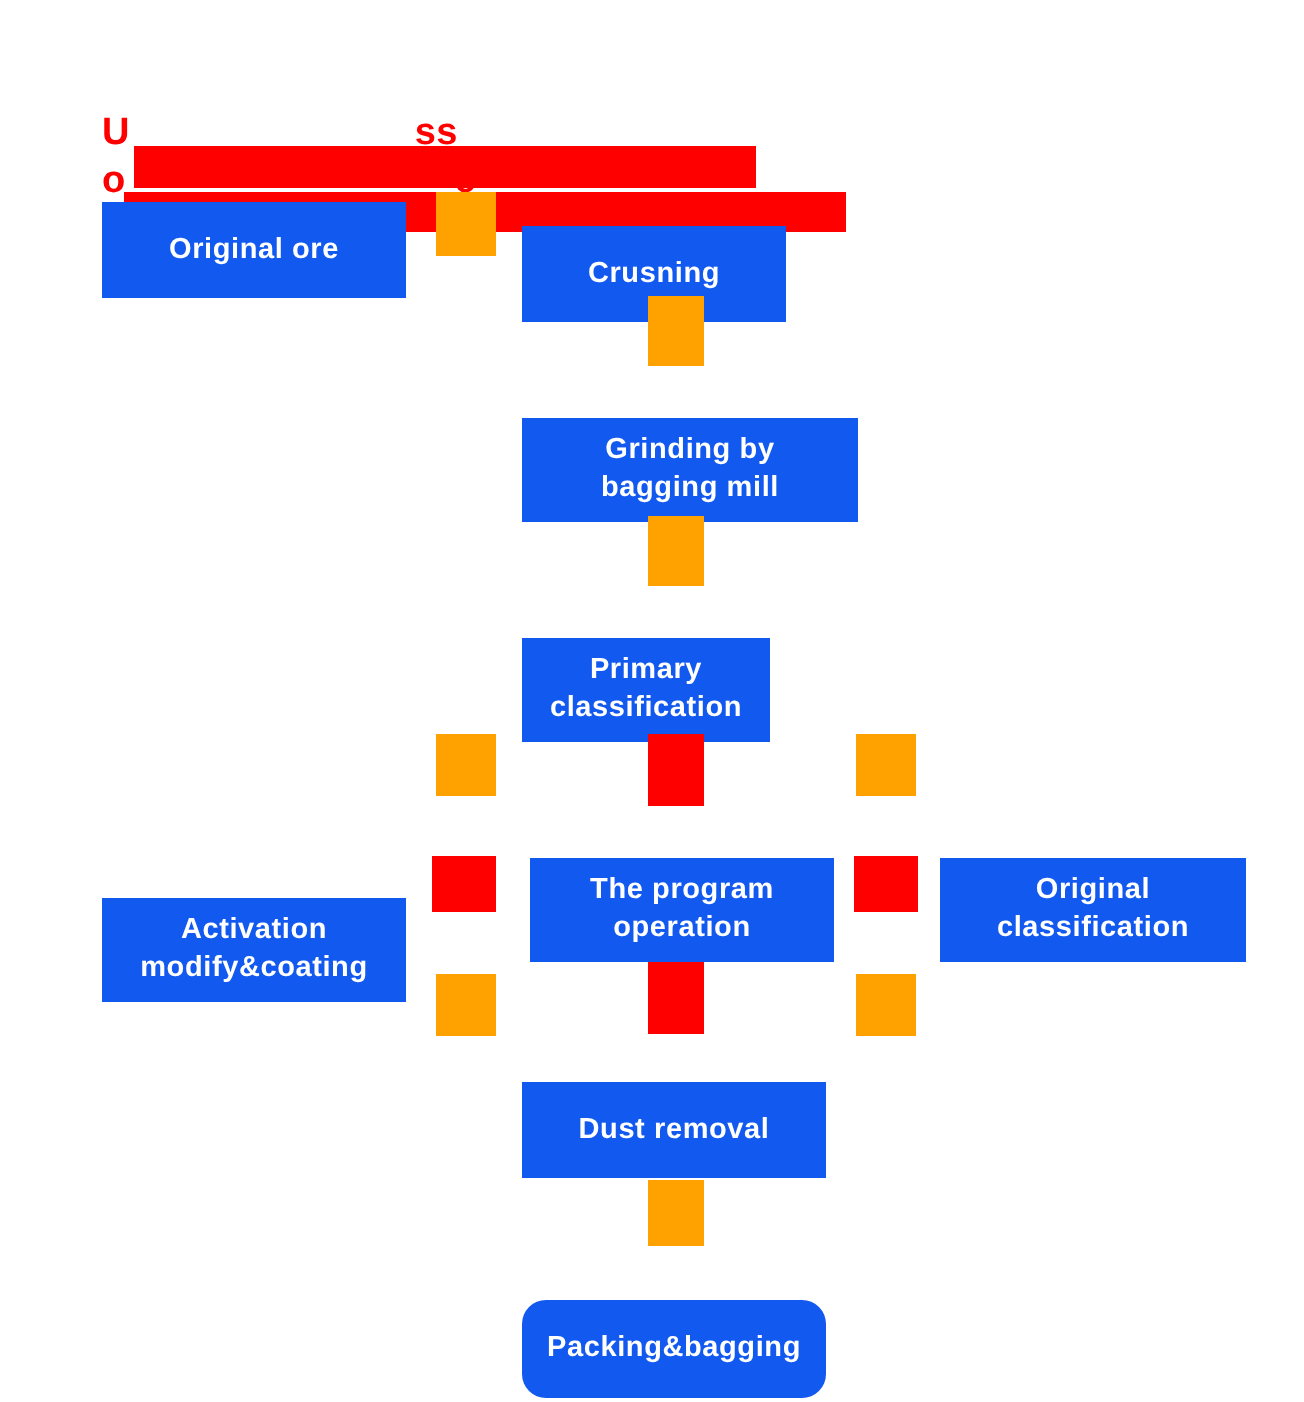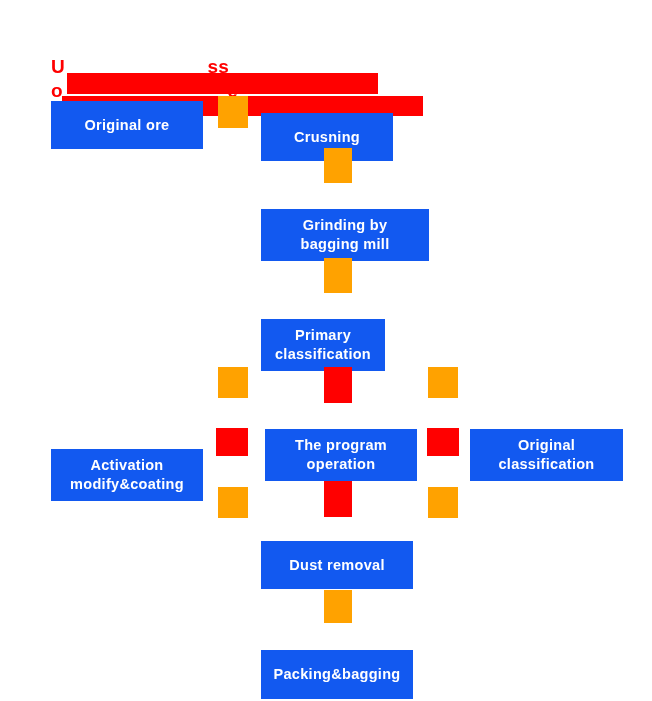--- a/index.html
+++ b/index.html
@@ -153,15 +153,15 @@
 <div class="connector orange" style="left:218px; top:487px; width:30px; height:31px;"></div>
 <div class="connector red" style="left:324px; top:481px; width:28px; height:36px;"></div>
 <div class="connector orange" style="left:428px; top:487px; width:30px; height:31px;"></div>
 
 <div class="flow-box" style="left:261px; top:528px; width:152px; height:48px;text-align:right;">
   <span>Dust removal</span>
 </div>
 
 <div class="connector orange" style="left:324px; top:590px; width:28px; height:33px;"></div>
 
-<div class="flow-box" style="left:261px; top:637px; width:152px; height:49px;">
+<div class="flow-box" style="left:261px; top:637px; width:152px; height:49px;border-radius:12px;">
   <span>Packing&amp;bagging</span>
 </div>
 
 </body></html>

